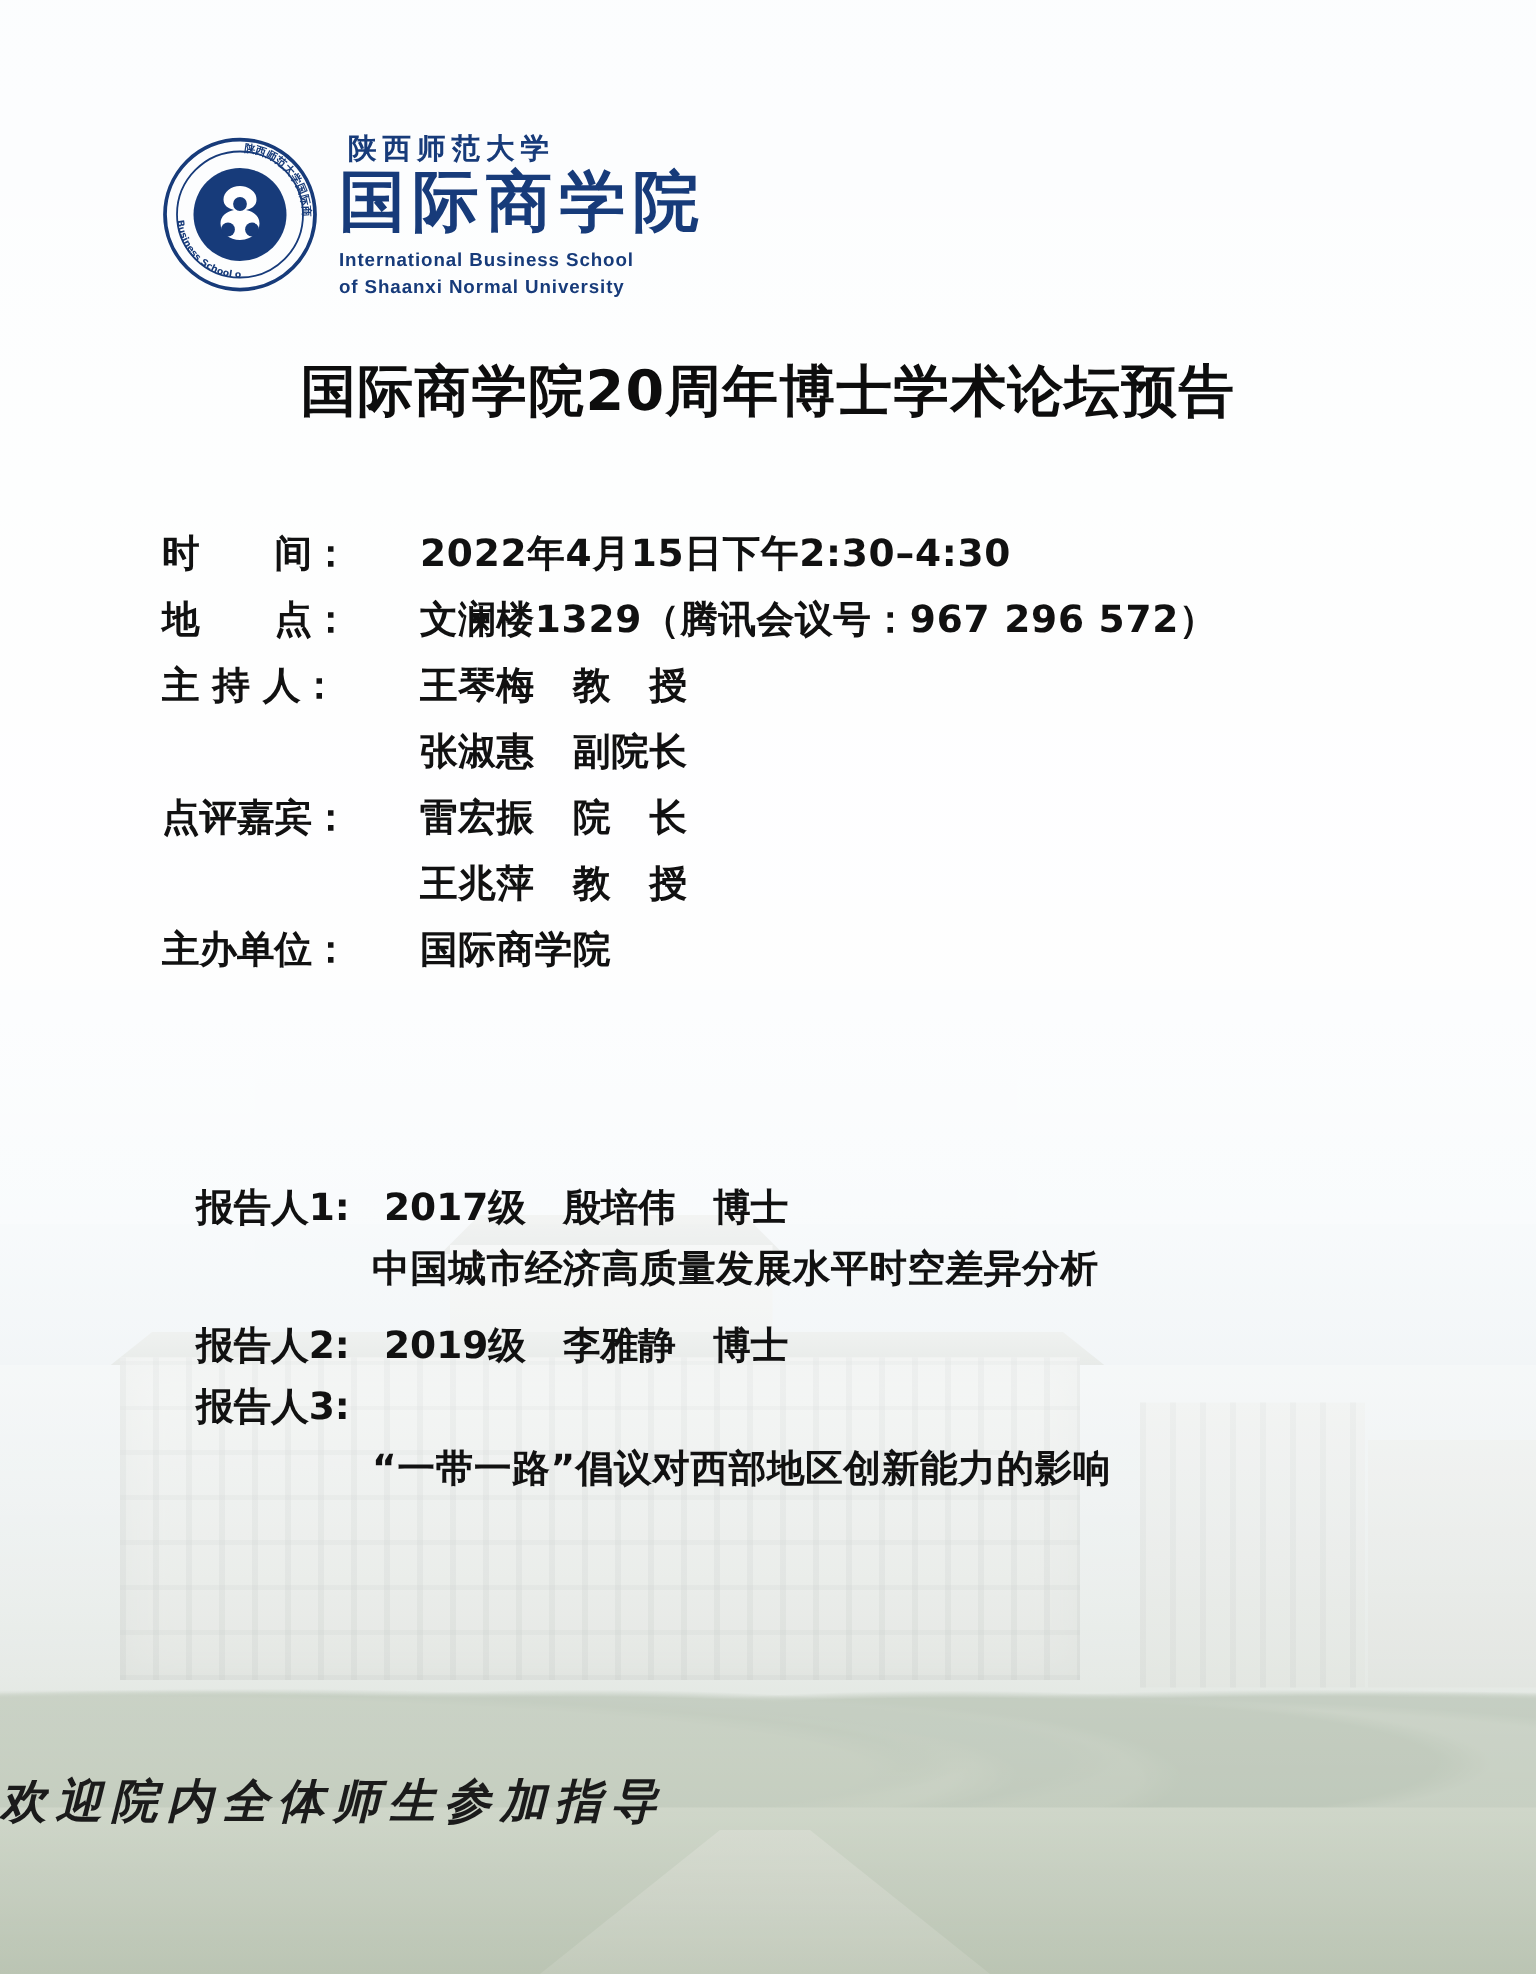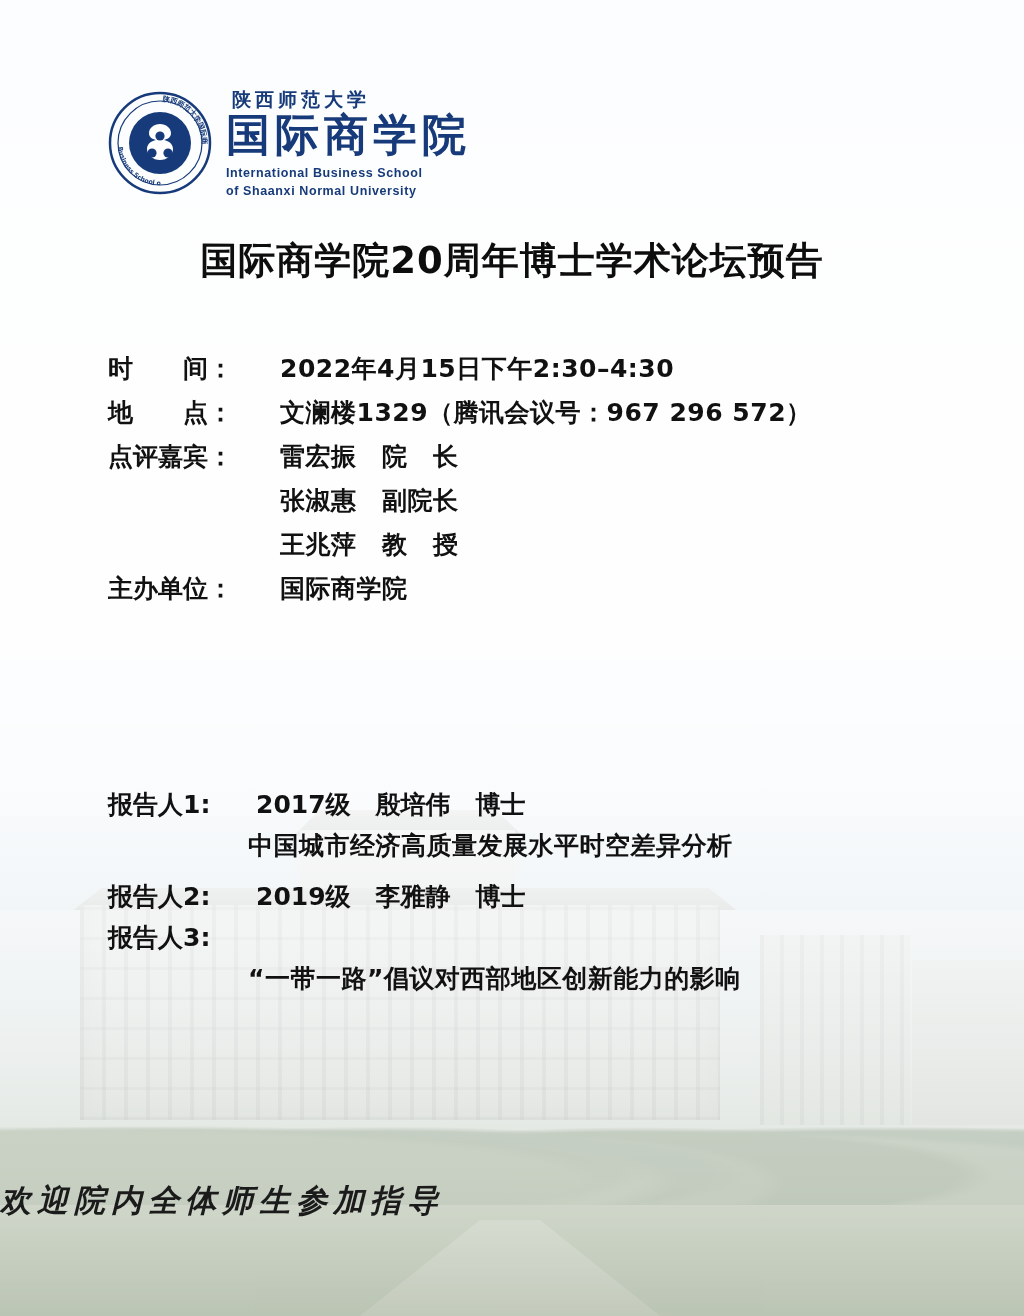--- a/index.html
+++ b/index.html
@@ -228,20 +228,21 @@
     width: 870px;
   }
   .srow {
     display: flex;
     align-items: baseline;
     margin-bottom: 8px;
     font-family: "DejaVu Sans", sans-serif;
     font-weight: bold;
     font-size: 25px;
     color: #111;
+    text-align: center;
   }
   .srow .lab {
     width: 148px;
     flex: 0 0 148px;
   }
   .topic {
     font-family: "DejaVu Sans", sans-serif;
     font-weight: bold;
     font-size: 25px;
     color: #111;
@@ -324,26 +325,30 @@
     <div class="info">
       <div class="row">
         <span class="lab">时　　间：</span>
         <span class="val">2022年4月15日下午2:30–4:30</span>
       </div>
       <div class="row">
         <span class="lab">地　　点：</span>
         <span class="val">文澜楼1329（腾讯会议号：967 296 572）</span>
       </div>
       <div class="row">
-        <span class="lab">点评嘉宾：</span>
-        <span class="val">雷宏振　院　长</span>
+        <span class="lab">主 持 人：</span>
+        <span class="val">王琴梅　教　授</span>
       </div>
       <div class="row sub">
         <span class="lab">点评嘉宾：</span>
         <span class="val">张淑惠　副院长</span>
+      </div>
+      <div class="row">
+        <span class="lab">点评嘉宾：</span>
+        <span class="val">雷宏振　院　长</span>
       </div>
       <div class="row sub">
         <span class="lab">点评嘉宾：</span>
         <span class="val">王兆萍　教　授</span>
       </div>
       <div class="row">
         <span class="lab">主办单位：</span>
         <span class="val">国际商学院</span>
       </div>
     </div>

